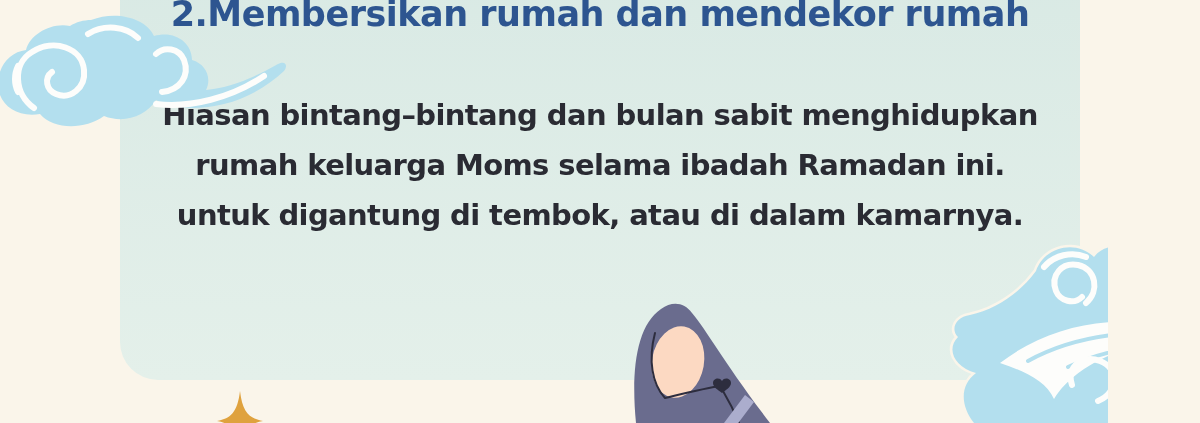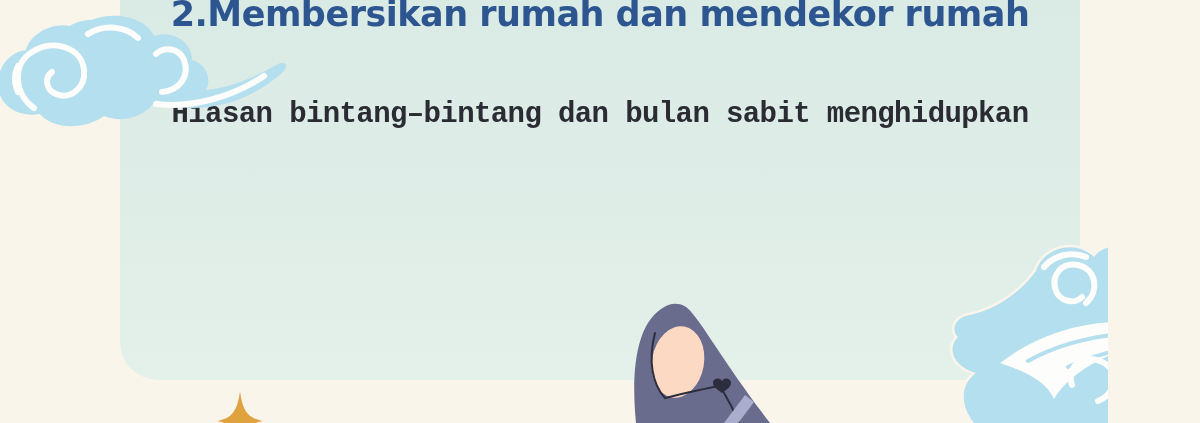--- a/index.html
+++ b/index.html
@@ -48,38 +48,39 @@
   .card-body{
     position:absolute;
     left:0;top:150px;
     width:100%;
     text-align:center;
     font-size:29px;
     font-weight:700;
     letter-spacing:-0.6px;
     color:var(--body-text);
     line-height:50px;
-    font-family:Liberation Mono, monospace;
   }
   .deco{position:absolute;z-index:2;}
   .deco-left-cloud{left:-4px;top:8px;}
   .deco-right-cloud{left:948px;top:233px;}
   .deco-star{left:217px;top:391px;}
   .deco-figure{left:618px;top:296px;z-index:3;}
   svg{display:block;}
 </style>
 </head>
 <body>
 
 <div class="canvas">
 
   <div class="card">
     <div class="card-heading">2.Membersikan rumah dan mendekor rumah</div>
     <div class="card-body">
       <div>Hiasan bintang–bintang dan bulan sabit menghidupkan</div>
+      <div>rumah keluarga Moms selama ibadah Ramadan ini.</div>
+      <div>untuk digantung di tembok, atau di dalam kamarnya.</div>
     </div>
   </div>
 
   <div class="deco deco-left-cloud">
     <svg width="300" height="130" viewBox="0 0 300 130" aria-hidden="true">
       <path style="fill:var(--cloud-blue)" d="M 95,12
         C 120,2 150,10 158,28
         C 178,22 196,34 196,52
         C 210,56 216,70 210,82
         C 232,80 258,70 282,56

